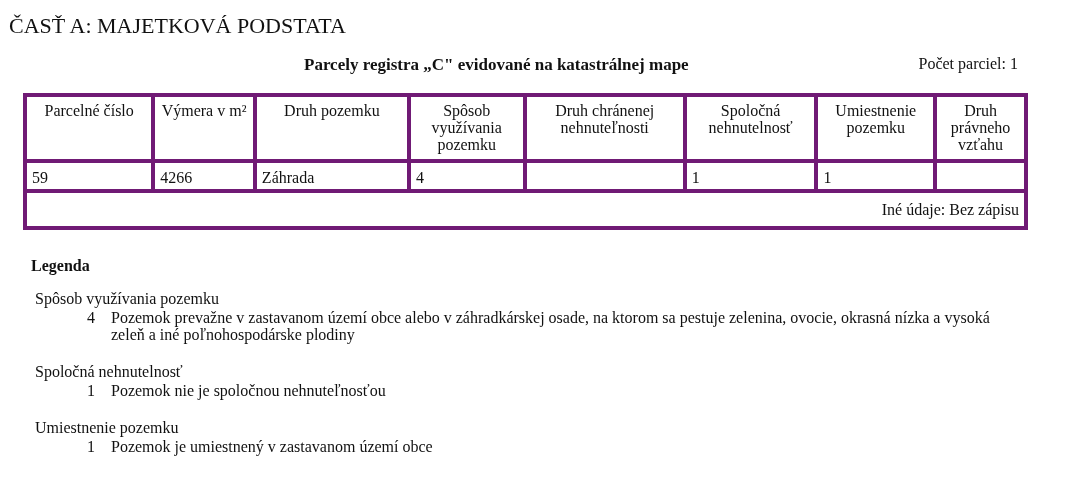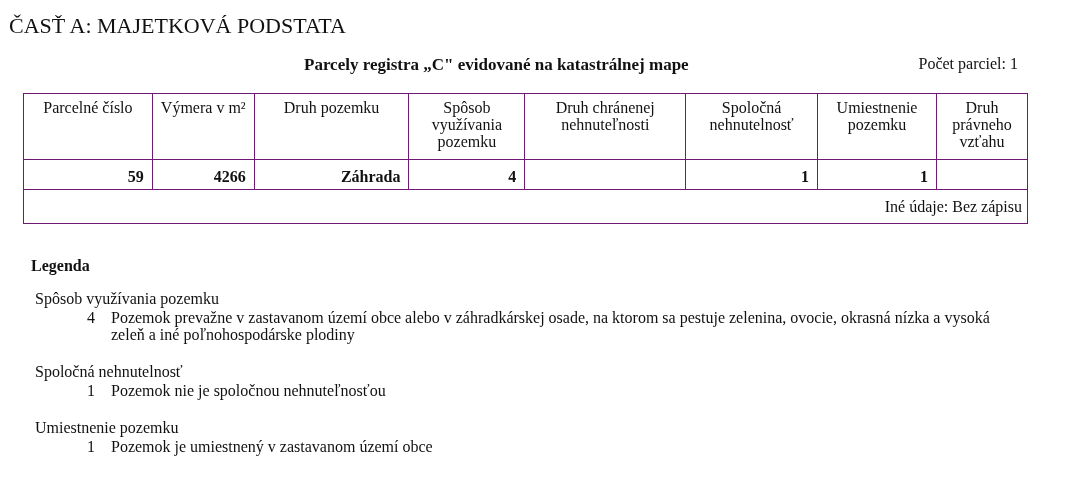--- a/index.html
+++ b/index.html
@@ -42,34 +42,34 @@
     position: absolute;
     left: 23px;
     top: 93px;
     width: 1005px;
     border-collapse: collapse;
     font-size: 16px;
     line-height: 17px;
   }
   table.parcels th,
   table.parcels td {
-    border: 1px solid #701a75;
+    border: 4px solid #701a75;
     padding: 0 5px;
   }
   table.parcels th {
     font-weight: normal;
     text-align: center;
     vertical-align: top;
     height: 66px;
     padding-top: 5px;
     box-sizing: border-box;
   }
   table.parcels td.val {
-    font-weight: bold;
-    text-align: right;
+    font-weight: normal;
+    text-align: left;
     height: 30px;
     box-sizing: border-box;
     padding-right: 8px;
     padding-top: 3px;
   }
   table.parcels td.other {
     text-align: right;
     height: 33px;
     padding-left: 6px;
   }

